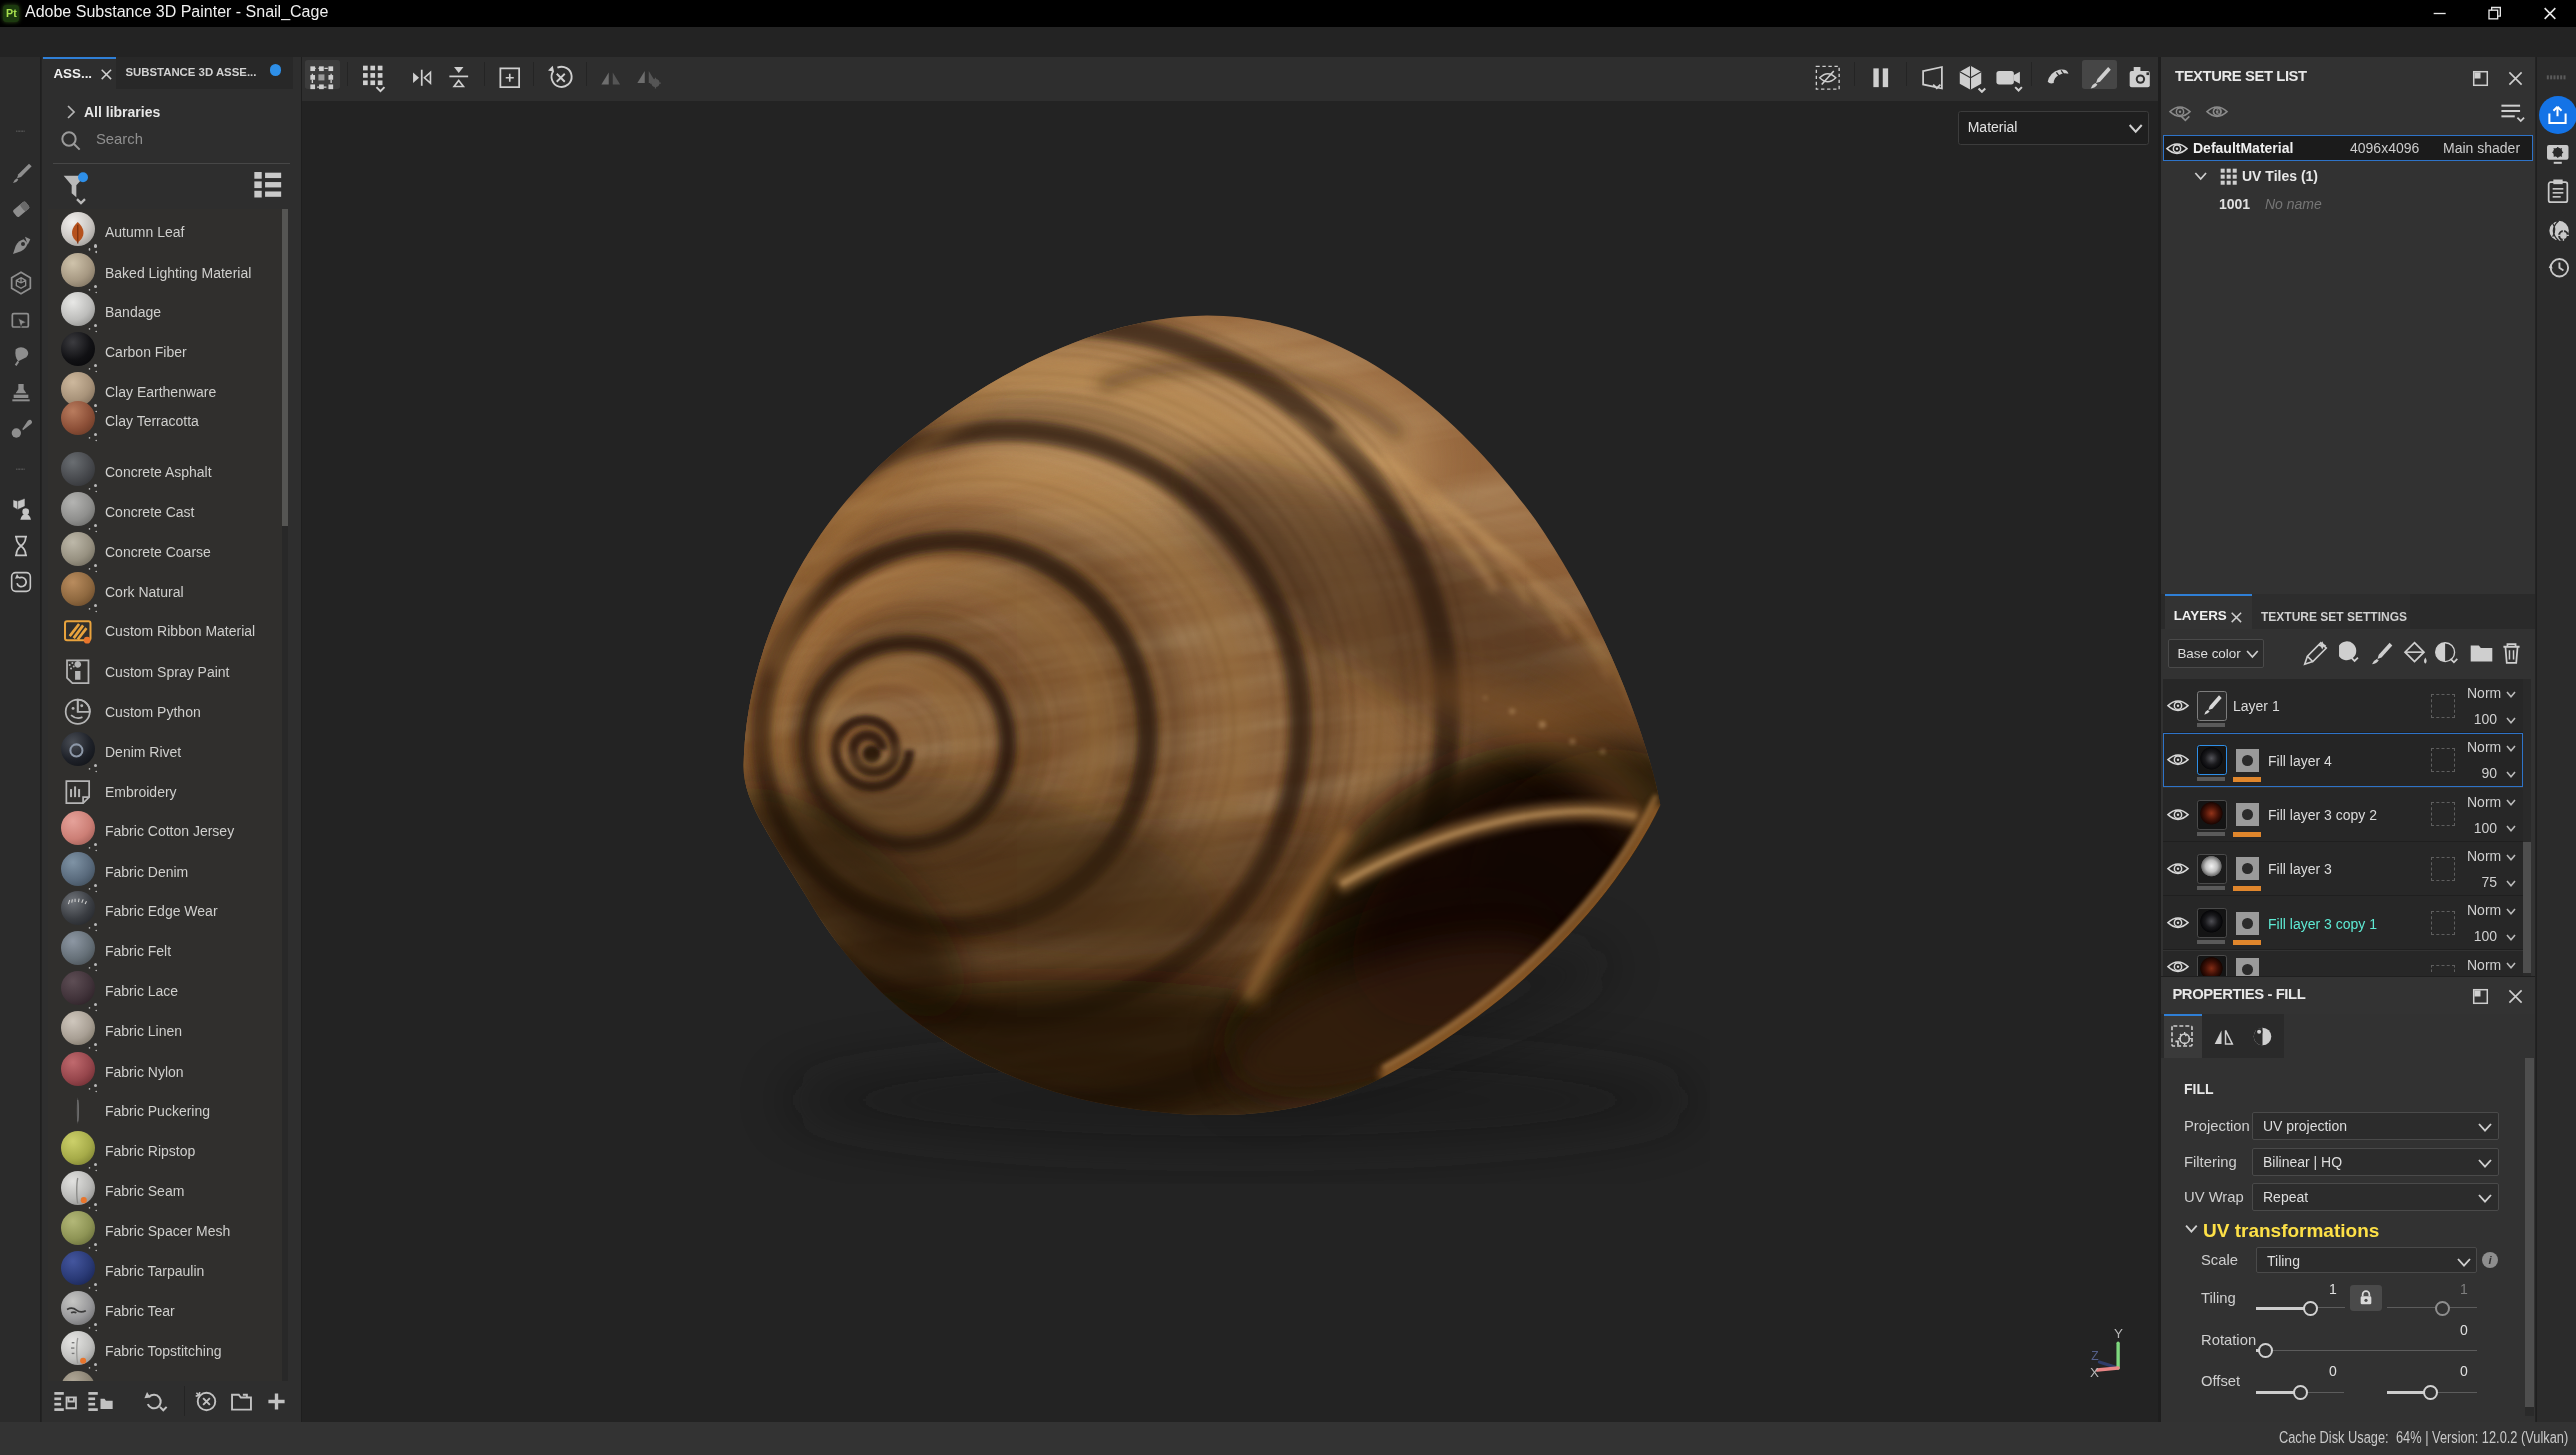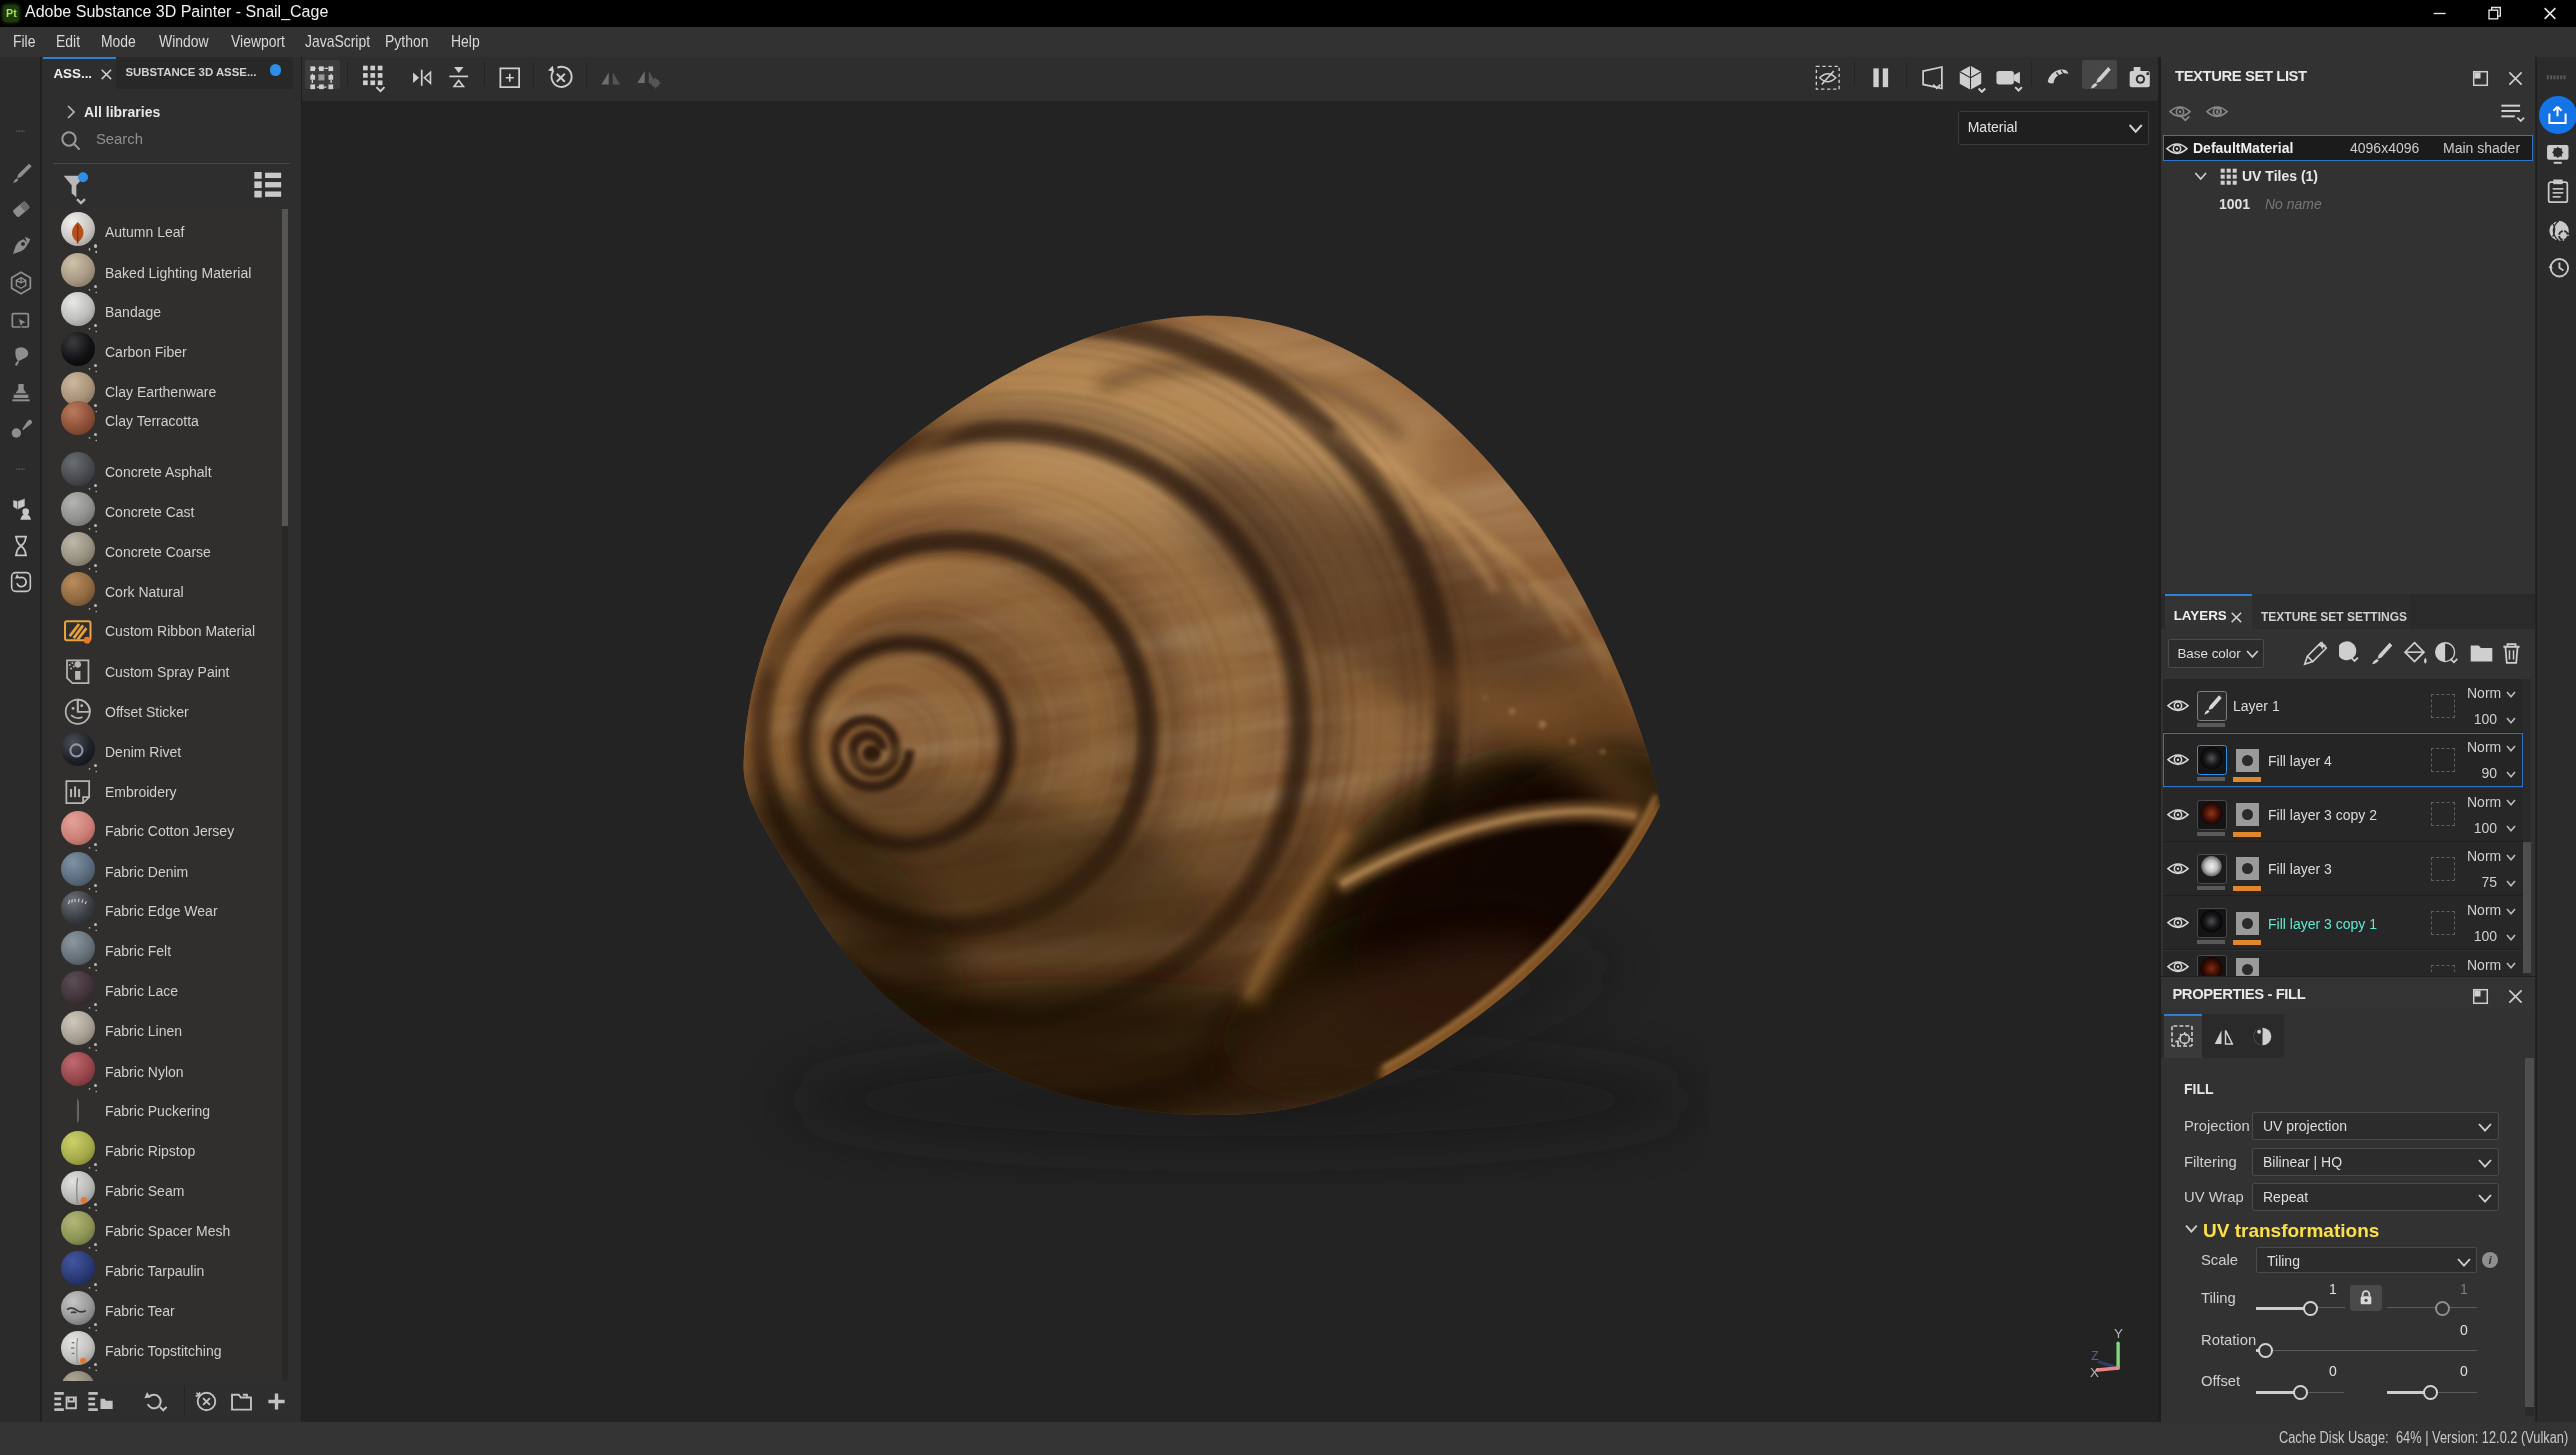--- a/index.html
+++ b/index.html
@@ -71,30 +71,20 @@
       </svg>
     <svg class="abs" style="left:2473px;top:0" width="40" height="27" viewBox="0 0 60 40">
         <rect x="24" y="15" width="13" height="13" fill="none" stroke="#e6e6e6" stroke-width="2"></rect>
         <path d="M28 15 v-4 h13 v13 h-4" fill="none" stroke="#e6e6e6" stroke-width="2"></path>
       </svg>
     <svg class="abs" style="left:2530px;top:0" width="40" height="27" viewBox="0 0 60 40">
         <path d="M22 12 L38 28 M38 12 L22 28" stroke="#e6e6e6" stroke-width="2.4"></path>
       </svg>
   </div>
 
-  <div class="abs" id="menubar">
-    <span style="left:13.4px">File</span>
-    <span style="left:56px">Edit</span>
-    <span style="left:101px">Mode</span>
-    <span style="left:159px">Window</span>
-    <span style="left:231px">Viewport</span>
-    <span style="left:305px">JavaScript</span>
-    <span style="left:385px">Python</span>
-    <span style="left:451px">Help</span>
-  </div>
 
   <div class="abs" id="lstrip">
       <svg style="top:72px;left:8.7px" width="24" height="10.7" viewBox="0 0 36 36">
         <g fill="#5a5a5a">
           <rect x="2" y="5" width="3" height="5"></rect>
           <rect x="7" y="5" width="3" height="5"></rect>
           <rect x="12" y="5" width="3" height="5"></rect>
           <rect x="17" y="5" width="3" height="5"></rect>
           <rect x="22" y="5" width="3" height="5"></rect>
           <rect x="27" y="5" width="3" height="5"></rect>
@@ -268,21 +258,21 @@
           <div class="matname">Custom Spray Paint</div>
         </div>
       <div class="matrow" style="top:483px">
           <svg class="maticon" viewBox="0 0 44 44">
             <path d="M22 4 a18 18 0 1 0 18 18 L22 22 Z M22 4 a18 18 0 0 1 18 18" fill="none" stroke="#b5b5b5" stroke-width="2.6"></path>
             <path d="M40 22 L22 22 L22 4 C32 4 40 12 40 22 Z" fill="none" stroke="#b5b5b5" stroke-width="2.6"></path>
             <circle cx="15" cy="17" r="2.2" fill="#b5b5b5"></circle>
             <circle cx="28" cy="13" r="2.2" fill="#b5b5b5"></circle>
             <path d="M12 27 q8 7 17 3" stroke="#b5b5b5" stroke-width="2.6" fill="none"></path>
           </svg>
-          <div class="matname">Offset Sticker</div>
+          <div class="matname">Custom Python</div>
         </div>
       <div class="matrow" style="top:523px">
           <div class="matball" style="top:0px;background:radial-gradient(circle at 35% 30%, #4a4e56, #1e2128 55%, #0c0e12)"></div>
           <svg class="maticon" viewBox="0 0 44 44">
             <circle cx="20" cy="20" r="9" fill="none" stroke="#8d98a8" stroke-width="3"></circle>
           </svg>
           <div class="matname">Denim Rivet</div>
         </div>
       <div class="matrow" style="top:563px">
           <svg class="maticon" viewBox="0 0 44 44">

